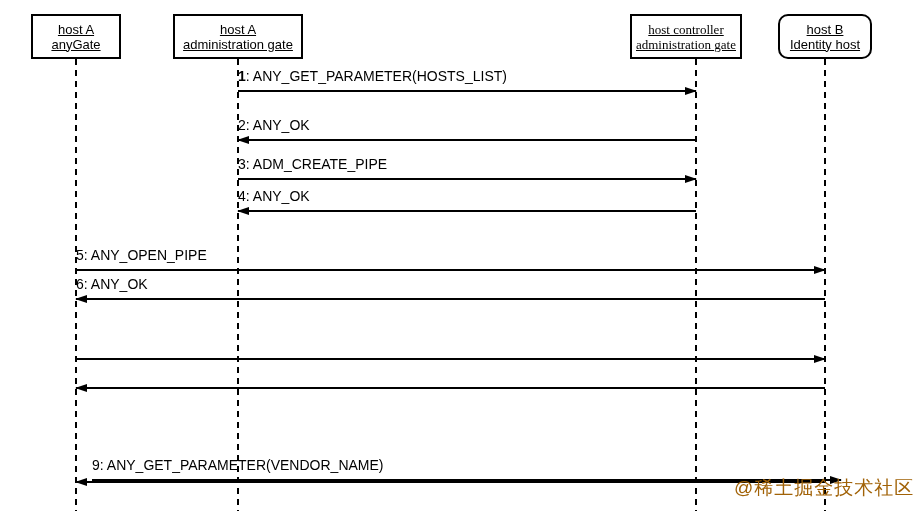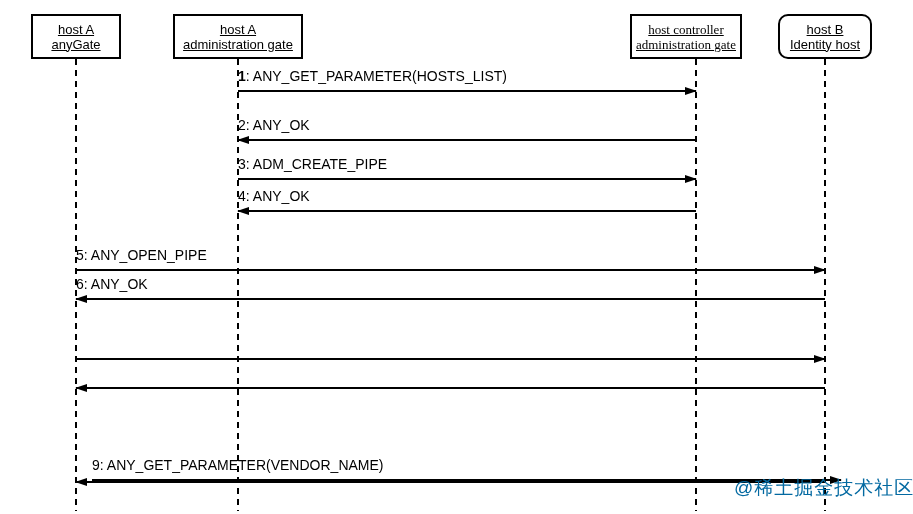--- a/index.html
+++ b/index.html
@@ -66,21 +66,21 @@
   }
   .mhead.right { right: -1px; border-left: 12px solid #000; }
   .mhead.left  { left: -1px;  border-right: 12px solid #000; }
   
   .watermark {
     position: absolute;
     left: 734px;
     top: 475px;
     font-size: 19px;
     letter-spacing: 1px;
-    color: #0369a1;
+    color: #a16207;
     white-space: nowrap;
   }
 </style>
 </head>
 <body>
 
 <div id="stage">
   <div id="participants">
   <div class="participant">
     <div class="pbox" style="left: 31px; width: 90px;">

